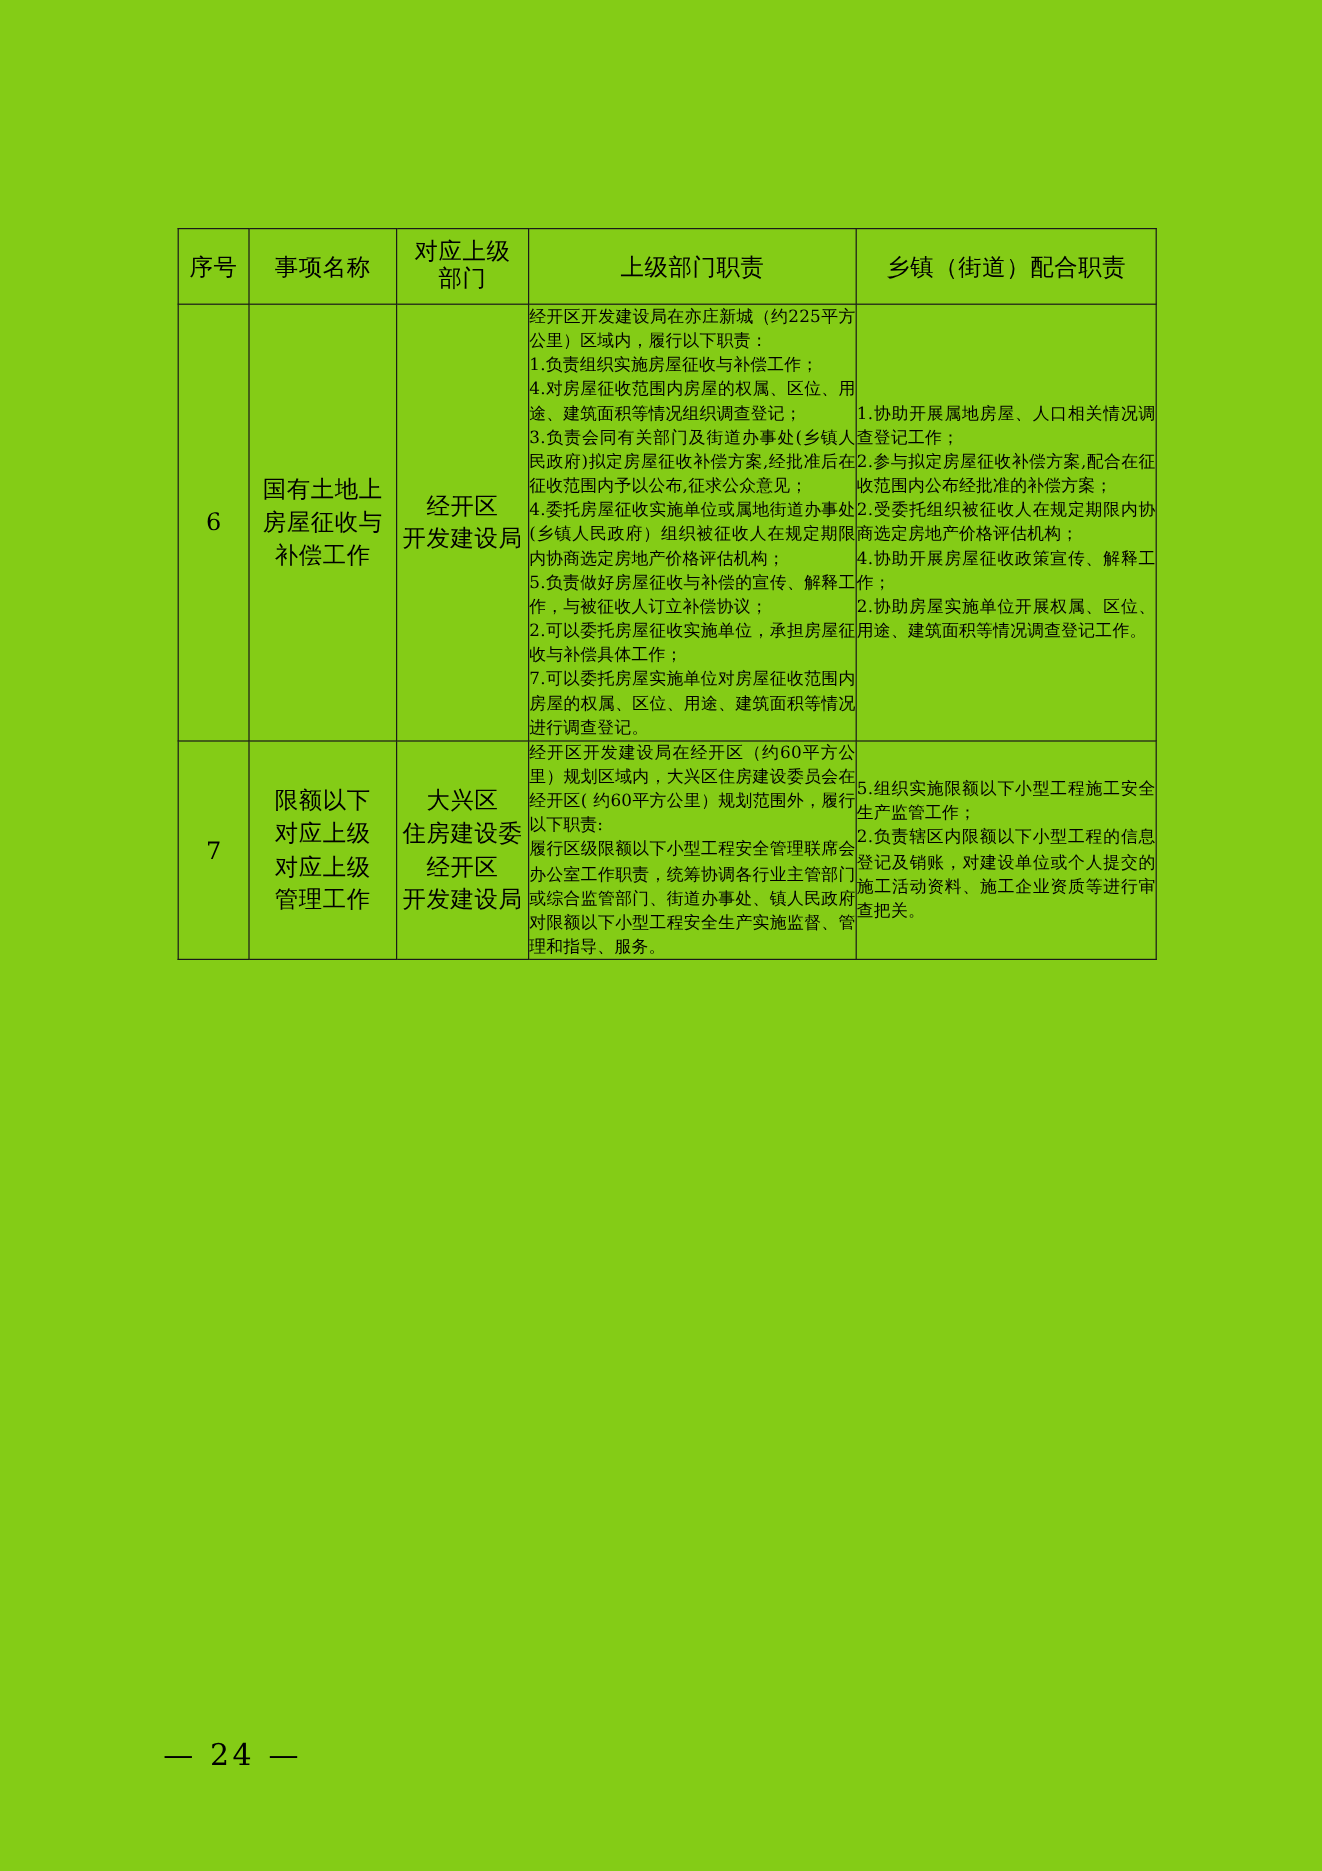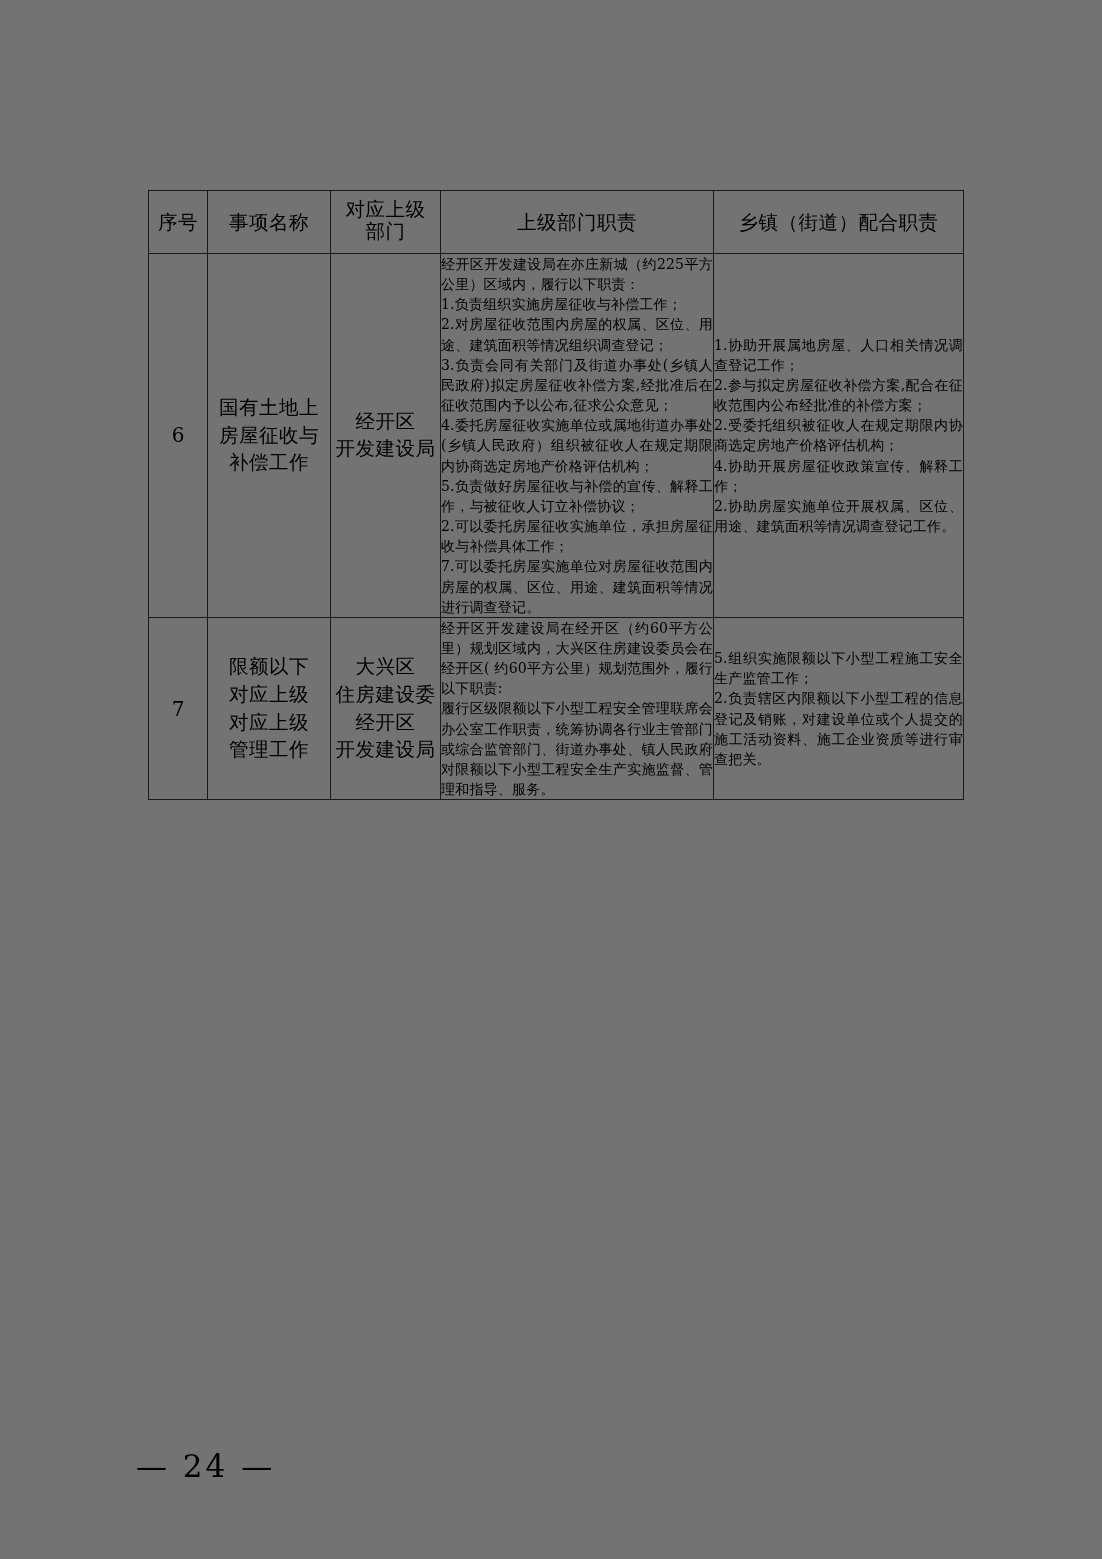--- a/index.html
+++ b/index.html
@@ -15,21 +15,21 @@
     color: #000000;
     overflow: hidden;
   }
 
   #page {
     position: absolute;
     left: 0;
     top: 0;
     width: 1102px;
     height: 1559px;
-    background: #737373;
+    background: #84cc16;
   }
 
   
   #duty-table {
     position: absolute;
     left: 148px;
     top: 190px;
     width: 815px;
     border-collapse: collapse;
     table-layout: fixed;
@@ -86,21 +86,21 @@
   }
   .cell-para p {
     margin: 0;
   }
 
   
   #page-number {
     position: absolute;
     left: 136px;
     top: 1448px;
-    font-size: 31px;
+    font-size: 25px;
     letter-spacing: 3px;
     font-family: "DejaVu Serif", "Liberation Serif", serif;
   }
 </style>
 </head>
 <body>
 
 <div id="page">
 
   <table id="duty-table">
@@ -134,21 +134,21 @@
           <div>房屋征收与</div>
           <div>补偿工作</div>
         </td>
         <td class="cell-center-stack">
           <div>经开区</div>
           <div>开发建设局</div>
         </td>
         <td class="cell-para">
           <p>经开区开发建设局在亦庄新城（约225平方公里）区域内，履行以下职责：</p>
           <p>1.负责组织实施房屋征收与补偿工作；</p>
-          <p>2.对房屋征收范围内房屋的权属、区位、用途、建筑面积等情况组织调查登记；</p>
+          <p>4.对房屋征收范围内房屋的权属、区位、用途、建筑面积等情况组织调查登记；</p>
           <p>3.负责会同有关部门及街道办事处(乡镇人民政府)拟定房屋征收补偿方案,经批准后在征收范围内予以公布,征求公众意见；</p>
           <p>4.委托房屋征收实施单位或属地街道办事处(乡镇人民政府）组织被征收人在规定期限内协商选定房地产价格评估机构；</p>
           <p>5.负责做好房屋征收与补偿的宣传、解释工作，与被征收人订立补偿协议；</p>
           <p>2.可以委托房屋征收实施单位，承担房屋征收与补偿具体工作；</p>
           <p>7.可以委托房屋实施单位对房屋征收范围内房屋的权属、区位、用途、建筑面积等情况进行调查登记。</p>
         </td>
         <td class="cell-para mid">
           <p>1.协助开展属地房屋、人口相关情况调查登记工作；</p>
           <p>2.参与拟定房屋征收补偿方案,配合在征收范围内公布经批准的补偿方案；</p>
           <p>2.受委托组织被征收人在规定期限内协商选定房地产价格评估机构；</p>

